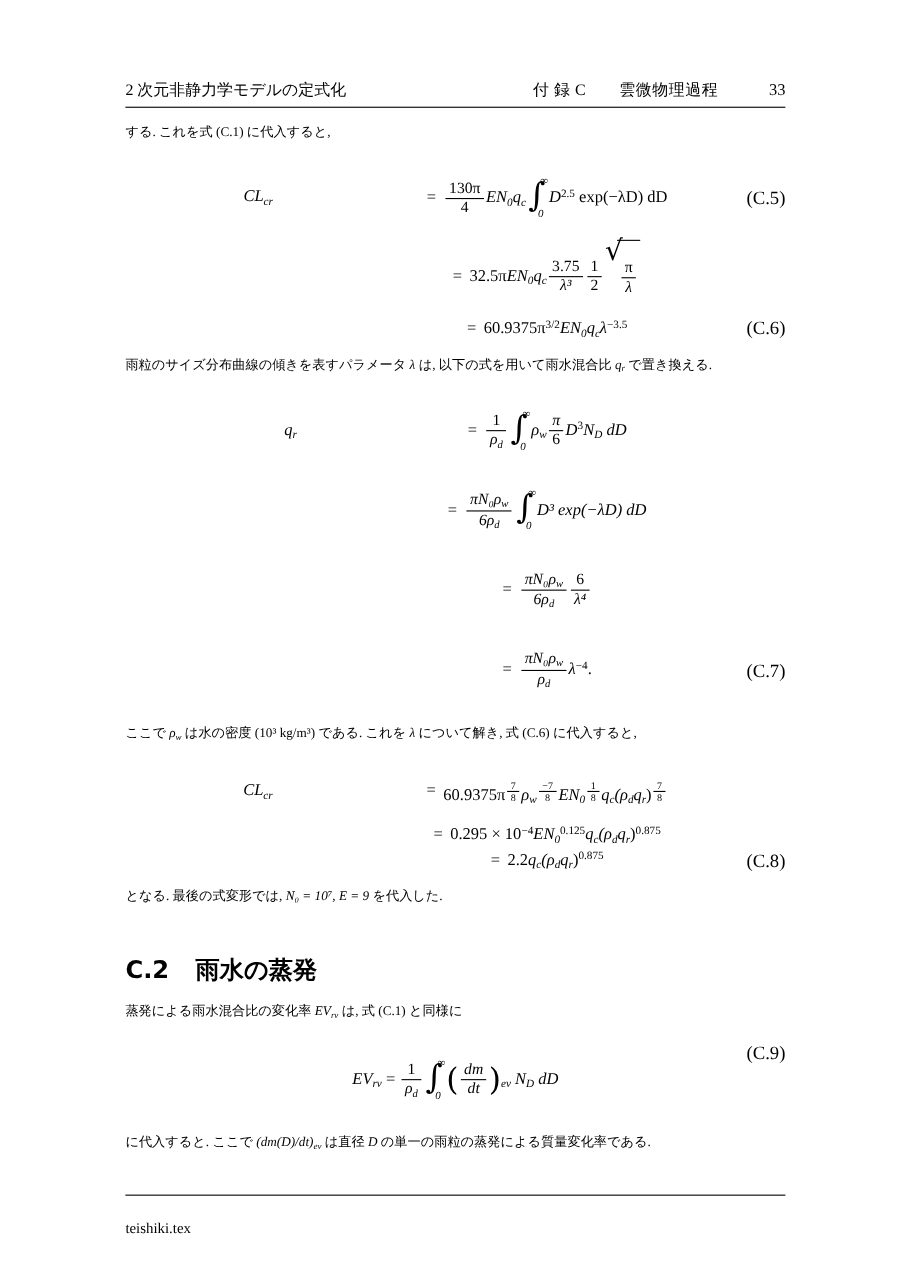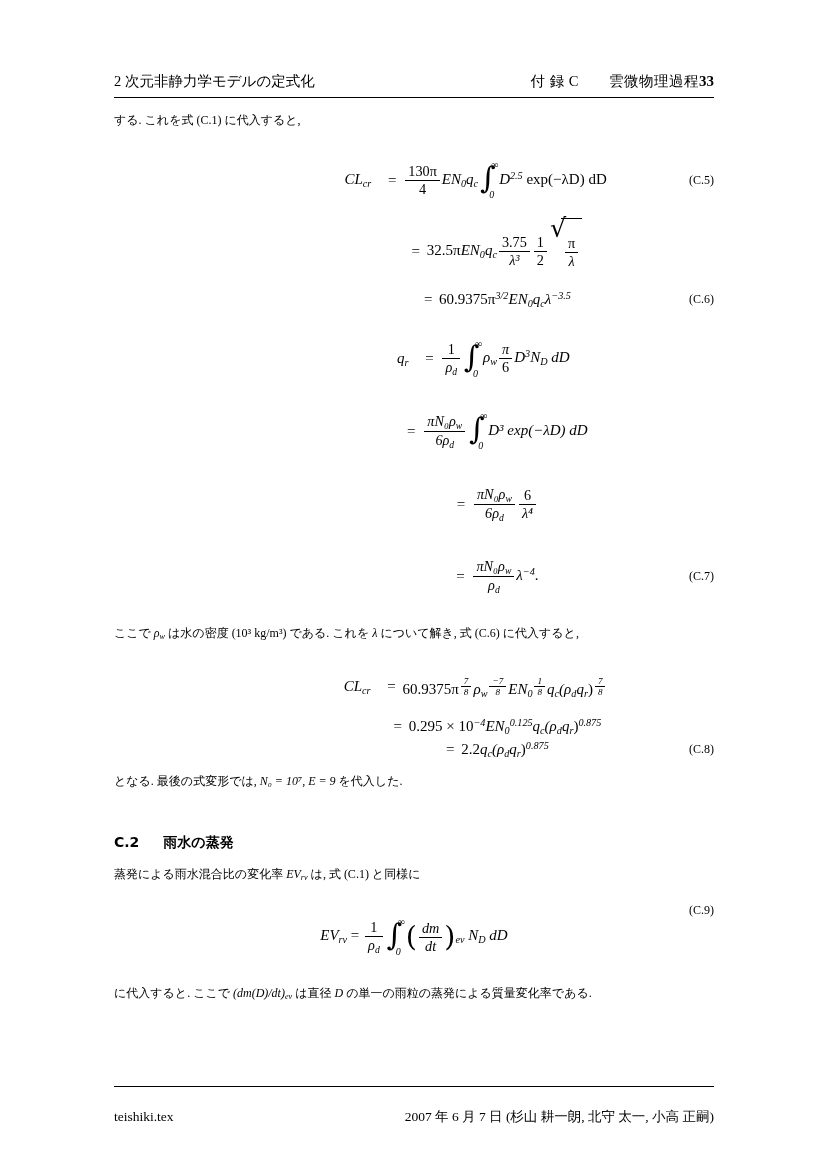--- a/index.html
+++ b/index.html
@@ -39,71 +39,72 @@
   }
   .runhead .left {
     white-space: nowrap;
   }
   .runhead .spacer { flex: 1 1 auto; }
   .runhead .mid {
     white-space: nowrap;
     letter-spacing: 0.5px;
   }
   .runhead .pageno {
-    font-weight: bold;
+    font-weight: normal;
+    margin-left: 46px;
     font-size: 15px;
   }
 
   
   p.body {
     font-size: 12px;
     line-height: 1.65;
     margin: 13px 0 0 0;
     text-align: justify;
   }
 
   .mi { font-family: "Liberation Serif", serif; font-style: italic; }
   .mr { font-family: "Liberation Serif", serif; font-style: normal; }
   sub { font-size: 0.68em; vertical-align: -0.3em; font-style: italic; }
-  sup { font-size: 0.68em; vertical-align: 0.5em; font-style: italic; }
+  sup { font-size: 0.68em; vertical-align: 0.5em; }
 
   
   .eqblock {
     position: relative;
     margin: 16px 0 6px 0;
     width: 600px;
     font-size: 15px;
   }
   .eqrow {
     display: flex;
     align-items: center;
     justify-content: center;
     margin: 4px 0;
     position: relative;
   }
   .eqrow .lhs {
     width: 150px;
-    text-align: right;
+    text-align: left;
     padding-right: 10px;
     font-style: italic;
   }
   .eqrow .rel {
     width: 22px;
     text-align: center;
   }
   .eqrow .rhs {
     flex: 0 1 auto;
     text-align: left;
     white-space: nowrap;
   }
   .tag {
     position: absolute;
     right: 0;
     white-space: nowrap;
-    font-size: 12px;
+    font-size: 17px;
   }
   .eqsingle {
     text-align: center;
     margin: 18px 0 10px 0;
     position: relative;
     font-size: 15px;
   }
 
   
   .frac {
@@ -174,21 +175,21 @@
     font-size: 1.9em;
     vertical-align: middle;
     font-family: "DejaVu Serif", serif;
     line-height: 0;
   }
 
   
   h2.sect {
     font-family: "DejaVu Sans", sans-serif;
     font-weight: bold;
-    font-size: 14px;
+    font-size: 22px;
     margin: 42px 0 0 0;
     letter-spacing: 0;
   }
   h2.sect .num { margin-right: 24px; }
 
   
   .footer {
     position: absolute;
     left: 114px;
     top: 1086px;
@@ -248,20 +249,23 @@
         <span class="rel">=</span>
         <span class="rhs">
           <span class="mr">60.9375π</span><sup class="rm">3/2</sup><span class="mi">EN</span><sub class="rm">0</sub><span class="mi">q</span><sub>c</sub><span class="mi">λ</span><sup class="rm">−3.5</sup>
         </span>
         <span class="tag">(C.6)</span>
       </div>
 
     </div>
 
 
+    <p class="body">
+      <span>雨粒のサイズ分布曲線の傾きを表すパラメータ </span><span class="mi">λ</span><span> は, 以下の式を用いて雨水混合比 </span><span class="mi">q</span><sub>r</sub><span> で置き換える.</span>
+    </p>
 
     <div class="eqblock">
 
       <div class="eqrow">
         <span class="lhs">
           <span class="mi">q</span><sub>r</sub>
         </span>
         <span class="rel">=</span>
         <span class="rhs">
           <span class="frac"><span class="num">1</span><span class="den"><span class="mi">ρ</span><sub>d</sub></span></span><span class="intg"><span class="sym">∫</span><span class="up">∞</span><span class="lo">0</span></span><span class="mi">ρ</span><sub>w</sub><span class="frac"><span class="num mi">π</span><span class="den">6</span></span><span class="mi">D</span><sup class="rm">3</sup><span class="mi">N</span><sub>D</sub> <span class="mi">dD</span>
@@ -351,16 +355,15 @@
 
     <p class="body">
       <span>に代入すると. ここで </span><span class="mi">(dm(D)/dt)</span><sub>ev</sub><span> は直径 </span><span class="mi">D</span><span> の単一の雨粒の蒸発による質量変化率である.</span>
     </p>
 
   </div>
 
   <div class="footer">
     <span class="fleft">teishiki.tex</span>
     <span class="fspace"></span>
-    <span class="fright">2007 年 6 月 7 日 (杉山 耕一朗, 北守 太一, 小高 正嗣)</span>
   </div>
 
 </div>
 
 </body></html>

